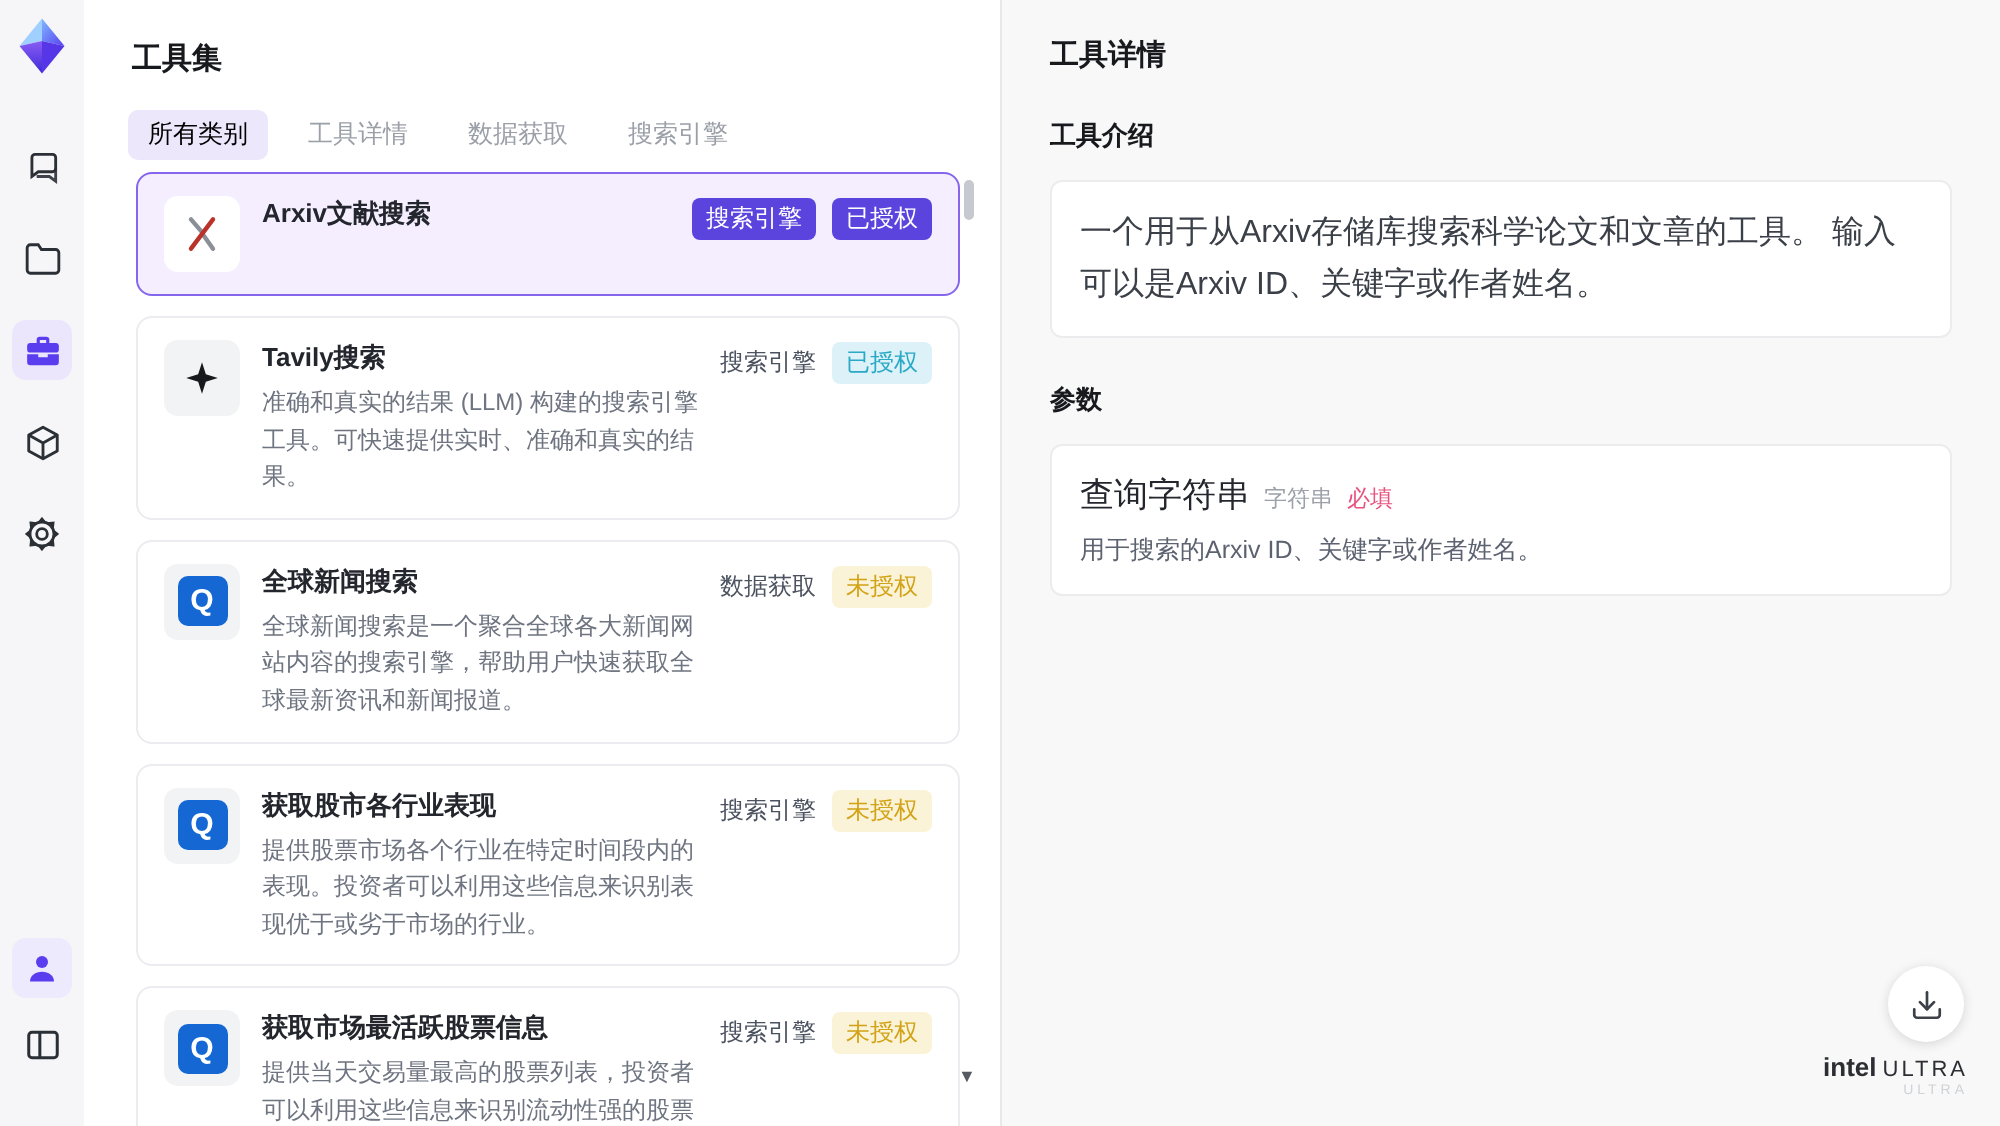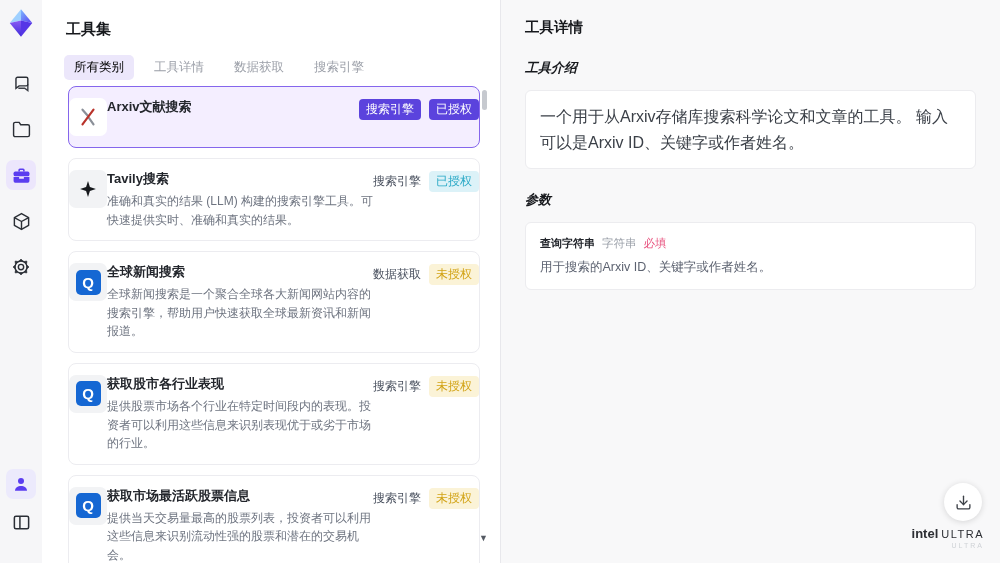--- a/index.html
+++ b/index.html
@@ -18,22 +18,22 @@
   .rail-btn.user { background:#eceafc; margin-bottom:8px; }
 
   
   .main { position:absolute; left:42px; top:0; width:458px; height:563px; background:#fff; }
   .page-title { font-size:15px; font-weight:bold; color:#17191d; padding:20px 0 0 24px; }
   .tabs { display:flex; gap:10px; padding:16px 0 10px 22px; }
   .tab { font-size:12.5px; color:#9b9fa8; padding:4px 10px; border-radius:5px; cursor:pointer; white-space:nowrap; }
   .tab.active { background:#ece7fb; color:#000000; }
 
   .list { position:absolute; left:26px; top:86px; width:412px; bottom:0; overflow:hidden; }
-  .card { display:flex; gap:0; border:1px solid #ececf0; background:#fff;
-    border-radius:8px; padding:11px 0; margin-bottom:10px; cursor:pointer; }
+  .card { display:flex; gap:11px; border:1px solid #ececf0; background:#fff;
+    border-radius:8px; padding:11px 13px; margin-bottom:10px; cursor:pointer; }
   .card.selected { background:#f4eeff; border:1.5px solid #8566ec; }
   .tile { flex:0 0 38px; width:38px; height:38px; border-radius:7px; background:#f2f3f5;
     display:flex; align-items:center; justify-content:center; }
   .card.selected .tile { background:#fff; }
   .tile .bluebox { width:25px; height:25px; background:#1567d3; border-radius:5px; color:#fff;
     font-size:15px; font-weight:bold; display:flex; align-items:center; justify-content:center; }
   .card-body { flex:1; min-width:0; }
   .card-title { font-size:13px; font-weight:bold; color:#23262c; }
   .card-desc { font-size:12px; color:#6e7480; line-height:1.55; margin-top:4px; }
   .card-tags { display:flex; gap:8px; align-items:flex-start; padding-top:1px; }
@@ -45,26 +45,26 @@
 
   
   .sb { position:absolute; right:12px; top:88px; bottom:6px; width:7px; }
   .sb-thumb { position:absolute; top:2px; left:1px; width:5px; height:20px; background:#c6c9cf; border-radius:3px; }
   .sb-arrow { position:absolute; bottom:14px; left:-2px; font-size:9px; color:#555a63; }
 
   
   .details { position:absolute; left:500px; top:0; width:500px; height:563px;
     background:#f8f8f9; border-left:1px solid #e8e8ec; padding:18px 24px; }
   .d-title { font-size:14.5px; font-weight:bold; color:#17191d; }
-  .d-sub { font-size:13px; font-weight:bold; color:#17191d; margin-top:22px;font-style:italic; }
+  .d-sub { font-size:13px; font-weight:bold; color:#17191d; margin-top:22px; }
   .d-card { background:#fff; border:1px solid #ececef; border-radius:6px;
     padding:13px 14px; margin-top:13px; }
   .d-intro { font-size:16px; color:#3b4048; line-height:1.6; }
   .p-head { display:flex; align-items:baseline; gap:7px; }
-  .p-name { font-size:11px; font-weight:bold; color:#23262c; }
+  .p-name { font-size:17px; font-weight:normal; color:#23262c; }
   .p-type { font-size:11.5px; color:#9ba0a9; }
   .p-req { font-size:11.5px; color:#e8537f; }
   .p-desc { font-size:12.5px; color:#5c6270; margin-top:8px; }
 
   
   .fab { position:absolute; right:18px; bottom:42px; width:38px; height:38px; border-radius:50%;
     background:#fff; box-shadow:0 1px 6px rgba(0,0,0,.14); display:flex; align-items:center;
     justify-content:center; color:#3c4047; cursor:pointer; }
   .intel { position:absolute; right:16px; bottom:14px; text-align:right; color:#2c2e33; }
   .intel-row { display:flex; align-items:baseline; gap:3px; justify-content:flex-start; }

